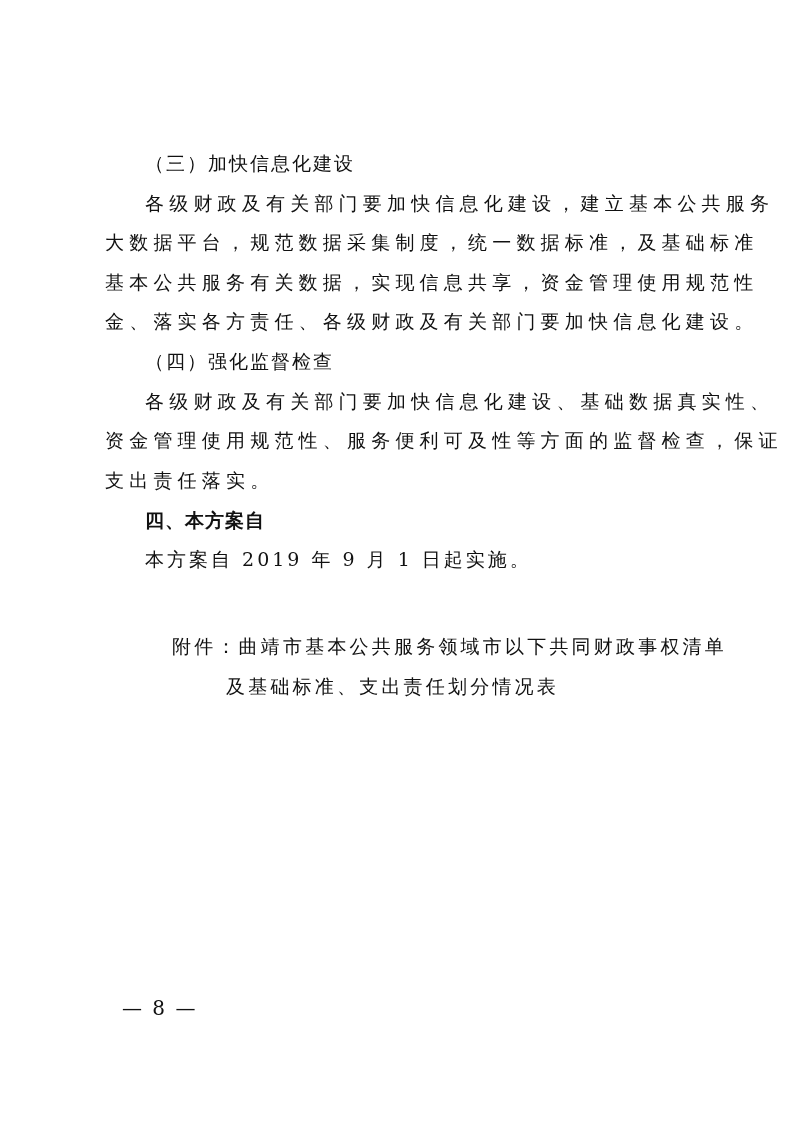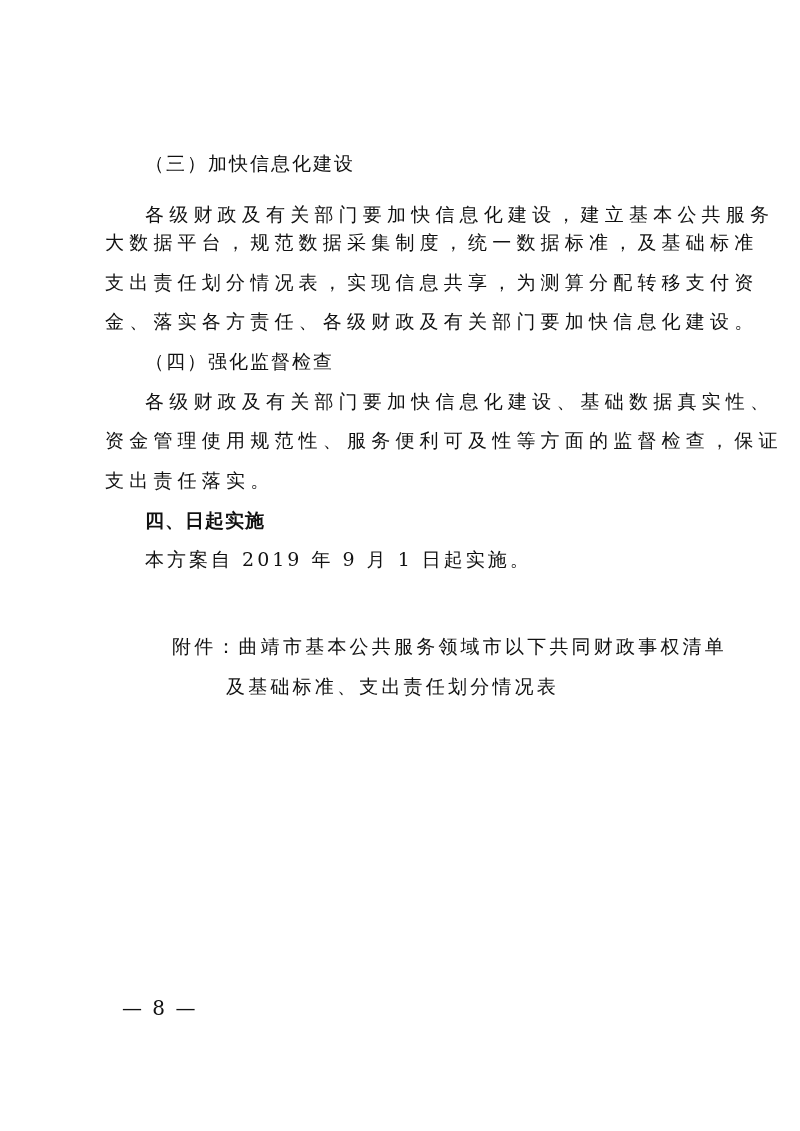--- a/index.html
+++ b/index.html
@@ -12,30 +12,30 @@
   .heading-main { left:145px; font-family:"DejaVu Sans", "Liberation Sans", sans-serif; font-weight:bold; letter-spacing:1px; }
   .attach { left:172px; letter-spacing:3.2px; }
   .attach2 { left:226px; letter-spacing:3.2px; }
   .page-num { position:absolute; left:122px; top:996px; font-size:20px; letter-spacing:2px; }
 </style>
 </head>
 <body>
 
 <div>
   <div class="line heading-sub" style="top:143px">（三）加快信息化建设</div>
-  <div class="line indent" style="top:194px">各级财政及有关部门要加快信息化建设，建立基本公共服务</div>
+  <div class="line indent" style="top:183px">各级财政及有关部门要加快信息化建设，建立基本公共服务</div>
   <div class="line" style="top:222px">大数据平台，规范数据采集制度，统一数据标准，及基础标准</div>
-  <div class="line" style="top:262px">支出责任划分情况表，实现信息共享，为测算分配转移支付资</div>
+  <div class="line" style="top:262px">基本公共服务有关数据，实现信息共享，资金管理使用规范性</div>
   <div class="line" style="top:301px">金、落实各方责任、各级财政及有关部门要加快信息化建设。</div>
 
   <div class="line heading-sub" style="top:341px">（四）强化监督检查</div>
   <div class="line indent" style="top:381px">各级财政及有关部门要加快信息化建设、基础数据真实性、</div>
   <div class="line" style="top:420px">资金管理使用规范性、服务便利可及性等方面的监督检查，保证</div>
   <div class="line" style="top:460px">支出责任落实。</div>
 
-  <div class="line heading-main" style="top:500px">四、日起实施</div>
+  <div class="line heading-main" style="top:500px">四、本方案自</div>
   <div class="line indent" style="top:539px; letter-spacing:3px;">本方案自 2019 年 9 月 1 日起实施。</div>
 
   <div class="line attach" style="top:626px">附件：曲靖市基本公共服务领域市以下共同财政事权清单</div>
   <div class="line attach2" style="top:666px">及基础标准、支出责任划分情况表</div>
 
   <div class="page-num">— 8 —</div>
 </div>
 
 </body></html>

